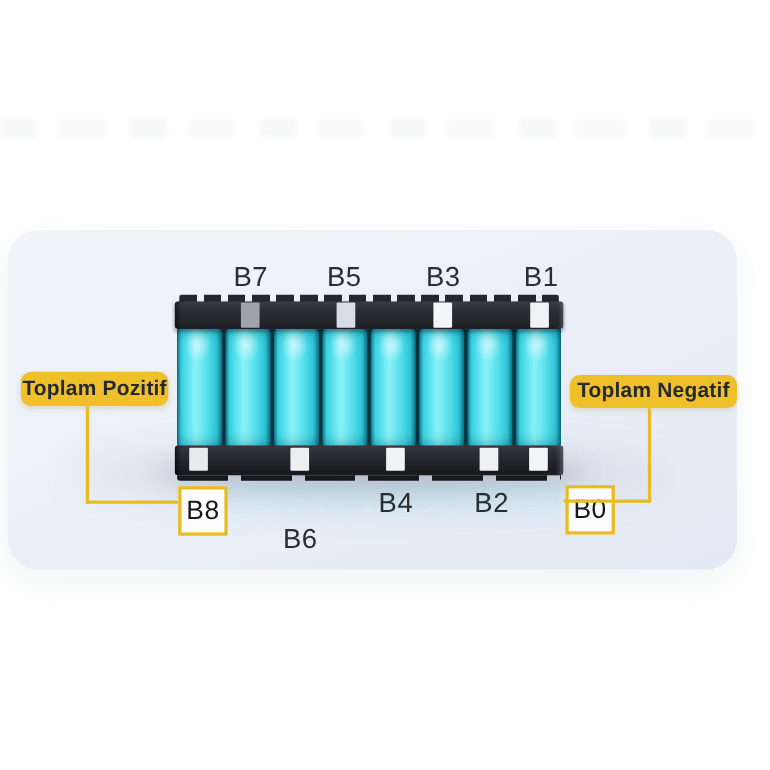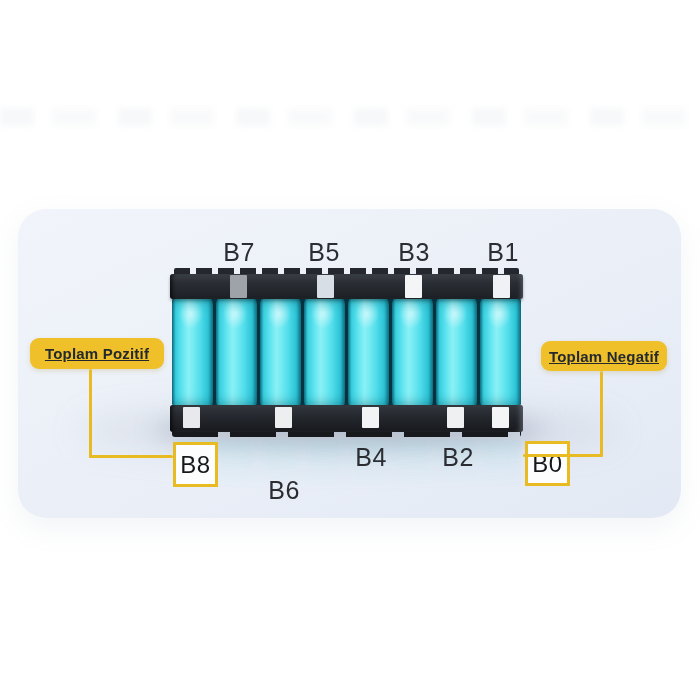--- a/index.html
+++ b/index.html
@@ -11,21 +11,21 @@
   
   .ghost-band{
     position:absolute;left:0;top:108px;width:700px;height:18px;
     background:repeating-linear-gradient(90deg,
       rgba(214,218,226,.55) 0 34px, rgba(255,255,255,0) 34px 52px,
       rgba(214,218,226,.4) 52px 96px, rgba(255,255,255,0) 96px 118px);
     filter:blur(3px);opacity:.35;
   }
   
   .card{
-    position:absolute;left:18px;top:209px;width:663px;height:309px;
+    position:absolute;left:7px;top:209px;width:663px;height:309px;
     border-radius:28px;
     background:linear-gradient(155deg,#F1F4FA 0%,#EBF0F8 45%,#E3E9F4 100%);
     box-shadow:0 10px 28px rgba(130,145,170,.10);
   }
   .card *{position:absolute;box-sizing:border-box;}
 
   
   .pack-shadow{
     left:135px;top:206px;width:392px;height:30px;border-radius:50%;
     background:rgba(115,130,150,.38);filter:blur(11px);
@@ -116,27 +116,26 @@
     display:flex;align-items:center;justify-content:center;
     font-size:24px;font-weight:500;color:#17181C;letter-spacing:.5px;
   }
   .box-b8{left:155px;top:233px;}
   .box-b0{left:460px;top:232px;margin-left:47px;}
 
   
   .callout{
     height:31px;border-radius:9px;background:#F0C02A;
     display:flex;align-items:center;justify-content:center;
-    font-size:15px;font-weight:bold;color:#24292F;letter-spacing:.2px;
+    font-size:19px;font-weight:bold;color:#24292F;letter-spacing:.2px;
     box-shadow:0 2px 5px rgba(170,140,40,.22);
     white-space:nowrap;
-    text-decoration:underline;
   }
   .callout-left{left:12px;top:129px;width:134px;}
-  .callout-right{left:511px;top:132px;width:126px;height:30px;margin-left:12px;}
+  .callout-right{left:511px;top:132px;width:152px;height:30px;}
   .conn{background:#E8BB22;border-radius:2px;}
   .conn-left-v{left:71px;top:160px;width:3px;height:89px;}
   .conn-left-h{left:71px;top:246px;width:84px;height:3px;}
   .conn-right-v{left:582px;top:162px;width:3px;height:86px;}
   .conn-right-h{left:505px;top:245px;width:80px;height:3px;}
 </style>
 </head>
 <body>
 
 <div class="ghost-band"></div>

